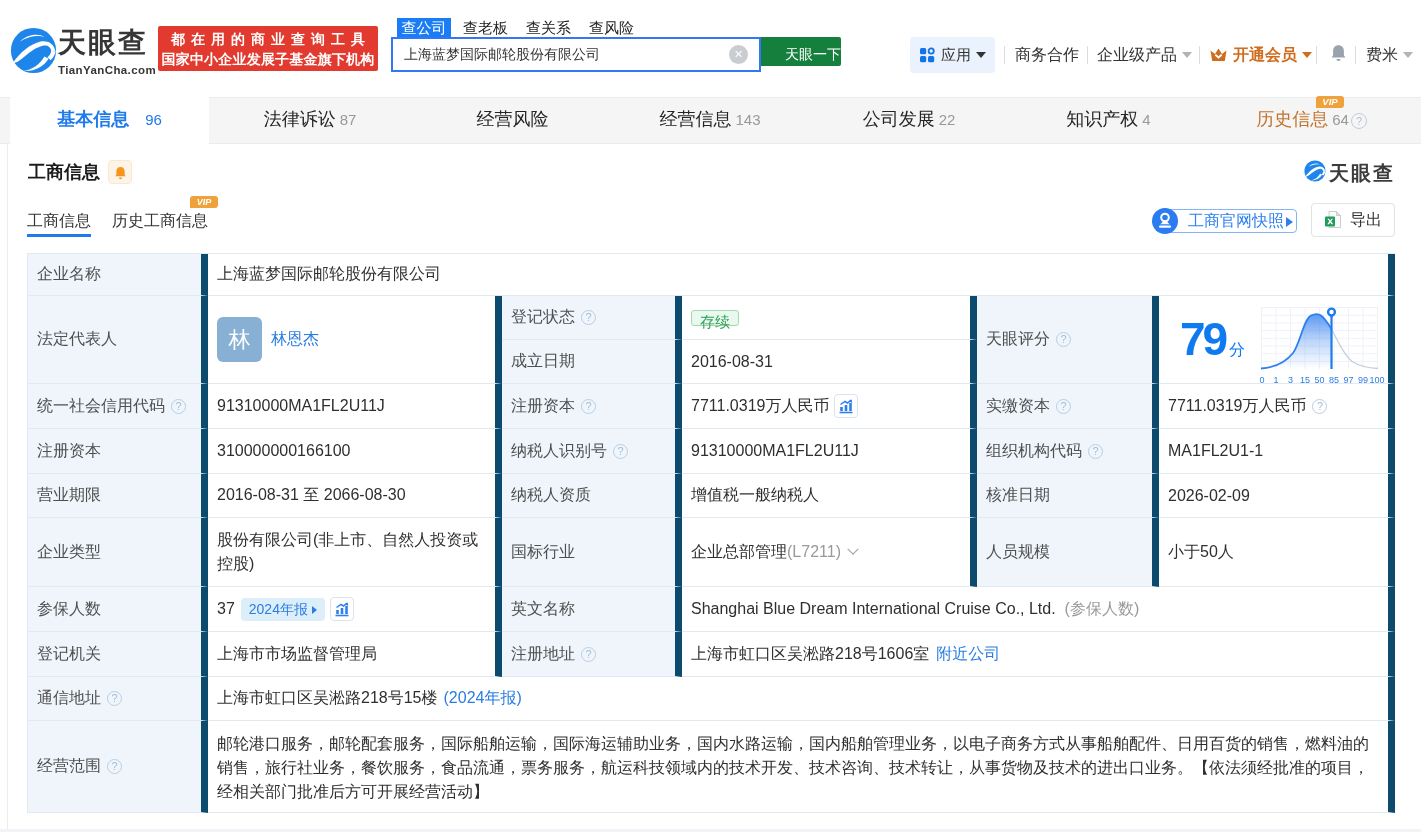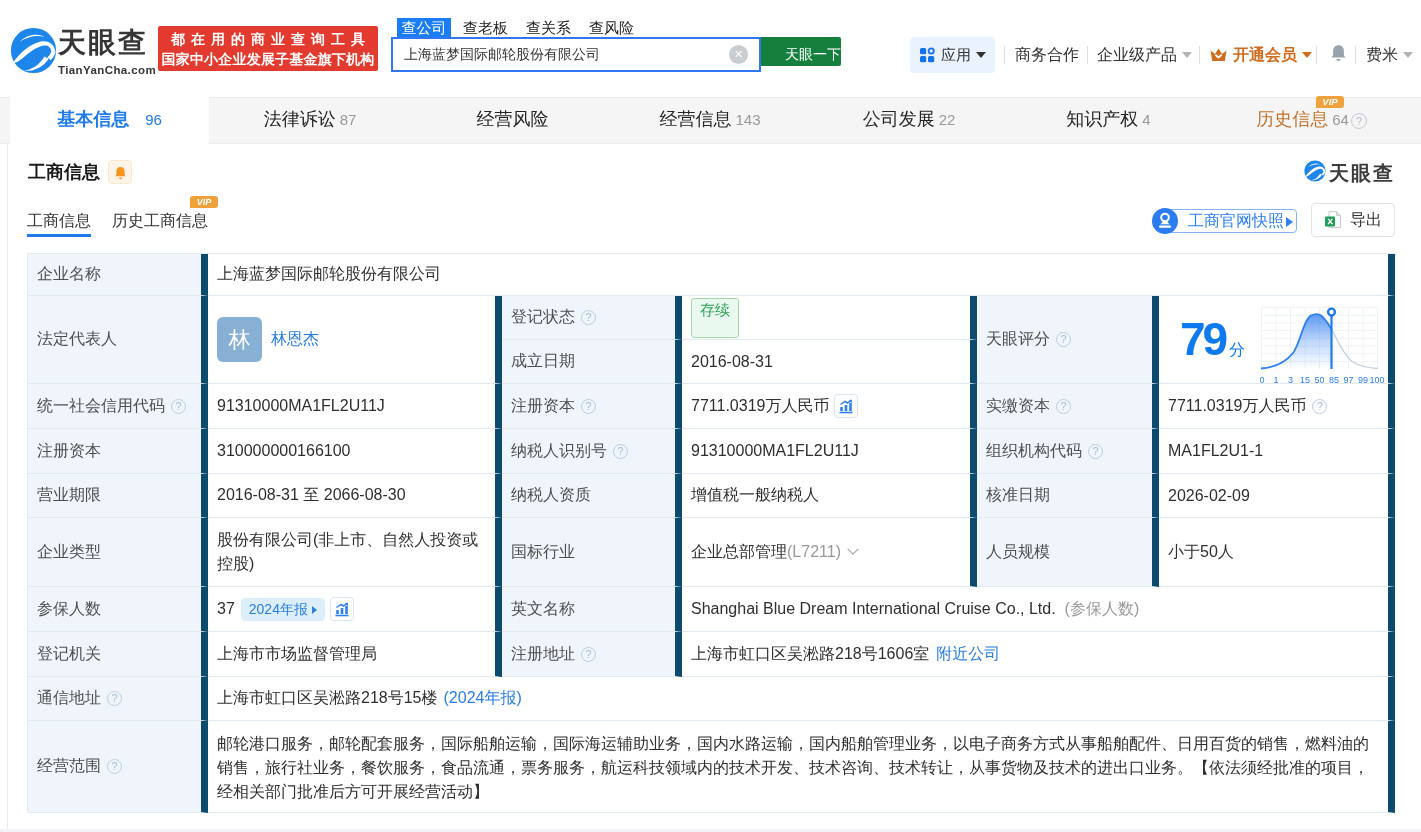--- a/index.html
+++ b/index.html
@@ -251,18 +251,18 @@
     <div class="lb">注册地址<span class="q">?</span></div>
     <div style="grid-column:span 3">上海市虹口区吴淞路218号1606室<span class="blue" style="margin-left:7px">附近公司</span></div>
     <div class="lb">通信地址<span class="q">?</span></div>
     <div style="grid-column:span 5">上海市虹口区吴淞路218号15楼<span class="blue" style="margin-left:6px">(2024年报)</span></div>
     <div class="lb">经营范围<span class="q">?</span></div>
     <div style="grid-column:span 5;line-height:24px;align-items:flex-start;padding-top:11px;">邮轮港口服务，邮轮配套服务，国际船舶运输，国际海运辅助业务，国内水路运输，国内船舶管理业务，以电子商务方式从事船舶配件、日用百货的销售，燃料油的销售，旅行社业务，餐饮服务，食品流通，票务服务，航运科技领域内的技术开发、技术咨询、技术转让，从事货物及技术的进出口业务。【依法须经批准的项目，经相关部门批准后方可开展经营活动】</div>
   </div>
 </div>
 <style>
 #avatar{display:inline-block;width:45px;height:45px;background:#87b0d4;border-radius:6px;color:#fff;font-size:22px;text-align:center;line-height:45px;flex:none;}
-#cuntag{display:inline-block;width:48px;height:40px;border:1px solid #a3d9ab;background:#eaf9ef;border-radius:3px;color:#2f9e57;font-size:15px;text-align:center;line-height:21px;}
+#cuntag{display:inline-block;width:48px;height:16px;border:1px solid #a3d9ab;background:#eaf9ef;border-radius:3px;color:#2f9e57;font-size:15px;text-align:center;line-height:21px;}
 .miniic{display:inline-flex;align-items:center;justify-content:center;width:24px;height:24px;border:1px solid #dae3ef;border-radius:4px;margin-left:5px;flex:none;background:#fff;}
 .chev{display:inline-block;width:8px;height:8px;border-right:1.5px solid #a0a0a0;border-bottom:1.5px solid #a0a0a0;transform:rotate(45deg) translate(-2px,-2px);margin-left:8px;}
 #nianbao{display:inline-block;background:#ddeefb;color:#2a7de1;border-radius:4px;padding:0 8px;height:23px;line-height:23px;margin-left:6px;font-size:14px;}
 .arr{display:inline-block;width:0;height:0;border-top:4px solid transparent;border-bottom:4px solid transparent;border-left:5px solid #2a7de1;margin-left:4px;}
 </style>
 
 </body></html>

